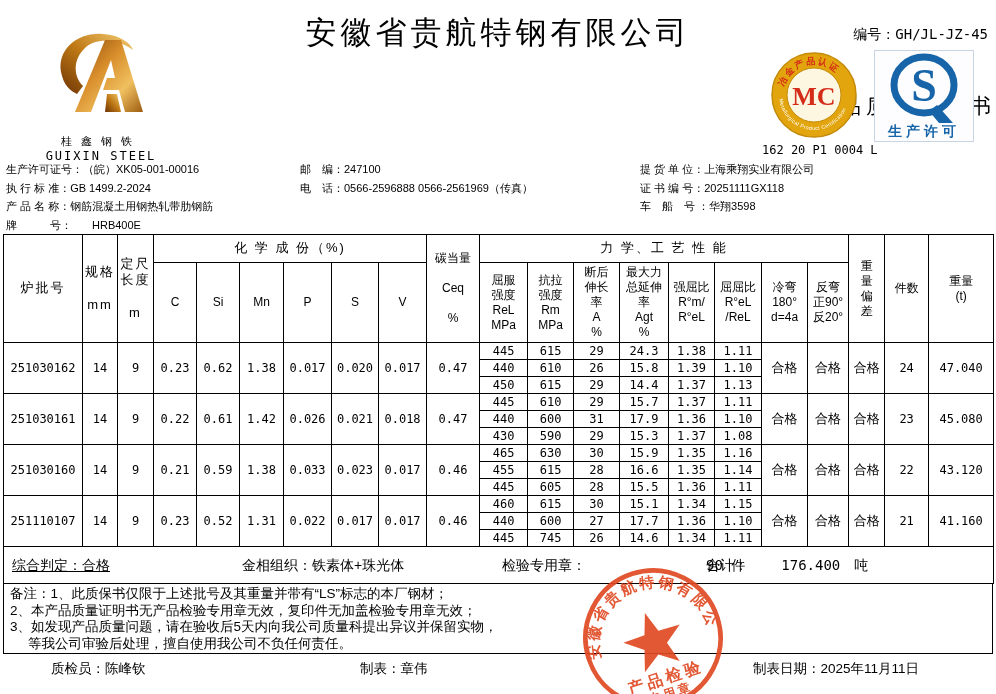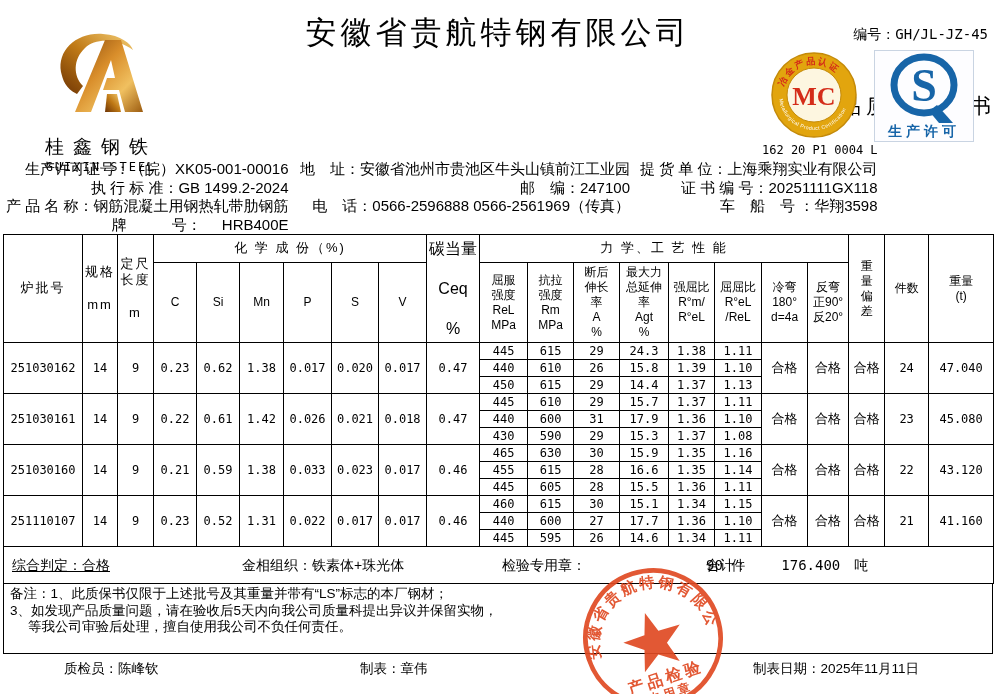--- a/index.html
+++ b/index.html
@@ -20,29 +20,29 @@
   .doc-title {
     position: absolute; left: 0; right: 0; top: 92px;
     text-align: right; font-family: "Liberation Serif", serif;
     font-size: 21px; letter-spacing: 5px;
   }
   .doc-no {
     position: absolute; right: 8px; top: 26px;
     font-size: 14px; font-family: "DejaVu Sans Mono", monospace;
   }
   .logo-wrap { position: absolute; left: 36px; top: 24px; width: 130px; text-align: center; }
-  .logo-cn { font-size: 19px; letter-spacing: 9px; margin-top: 2px; white-space: nowrap; }
+  .logo-cn { font-size: 11px; letter-spacing: 9px; margin-top: 2px; white-space: nowrap; }
   .logo-en { font-size: 12px; font-family: "DejaVu Sans Mono", monospace; letter-spacing: 2px; white-space: nowrap; }
   .mc-wrap { position: absolute; left: 762px; top: 52px; width: 104px; text-align: center; }
   .mc-code { font-size: 12px; font-family: "DejaVu Sans Mono", monospace; margin-top: 1px; white-space: nowrap; }
   .qs-wrap { position: absolute; left: 874px; top: 50px; width: 100px; height: 92px;
              border: 1px solid #c9d4e2; background: #fdfdff; }
 
   
-  .info { position: relative; height: 76px; font-size: 15px; text-align: right; }
+  .info { position: relative; height: 76px; font-size: 11px; }
   .info .col { position: absolute; top: 2px; line-height: 18.5px; white-space: nowrap; }
   .col-a { left: 6px; }
   .col-b { left: 300px; }
   .col-c { left: 640px; }
   .info .lbl { display: inline-block; }
   .brand-val { margin-left: 20px; }
 
   
   table.main {
     border-collapse: collapse; table-layout: fixed;
@@ -78,21 +78,21 @@
     border: 1px solid #000; border-top: none;
     font-size: 13.5px; line-height: 16.5px; padding: 2px 0 0 6px;
   }
   .notes .nrow { white-space: nowrap; }
   .notes .nlabel { float: left; }
   .notes .nitems { }
 
   
   .foot { position: relative; height: 26px; font-size: 13.5px; }
   .foot span { position: absolute; top: 6px; white-space: nowrap; }
-  .f-qc { left: 64px; text-align: center; }
+  .f-qc { left: 51px; text-align: center; }
   .f-mk { left: 360px; }
   .f-dt { left: 753px; }
 
   
   .stamp {
     position: absolute; left: 578px; top: 563px; width: 150px; height: 150px;
     transform: rotate(-18deg); opacity: 0.92; pointer-events: none;
   }
 </style>
 </head>
@@ -157,21 +157,20 @@
   </div>
 
   <div class="info">
     <div class="col col-a">
       <div><span class="lbl">生产许可证号：</span><span>（皖）XK05-001-00016</span></div>
       <div><span class="lbl">执 行 标 准：</span><span>GB 1499.2-2024</span></div>
       <div><span class="lbl">产 品 名 称：</span><span>钢筋混凝土用钢热轧带肋钢筋</span></div>
       <div><span class="lbl">牌　　　号：</span><span class="brand-val">HRB400E</span></div>
     </div>
     <div class="col col-b">
-      <div><span class="lbl">地　址：</span><span>安徽省池州市贵池区牛头山镇前江工业园</span></div>
       <div><span class="lbl">邮　编：</span><span>247100</span></div>
       <div><span class="lbl">电　话：</span><span>0566-2596888  0566-2561969（传真）</span></div>
     </div>
     <div class="col col-c">
       <div><span class="lbl">提 货 单 位：</span><span>上海乘翔实业有限公司</span></div>
       <div><span class="lbl">证 书 编 号：</span><span>20251111GX118</span></div>
       <div><span class="lbl">车　船　号 ：</span><span>华翔3598</span></div>
     </div>
   </div>
 
@@ -203,21 +202,21 @@
       <tr class="grp">
         <th rowspan="2">炉批号</th>
         <th rowspan="2">规格
 
 mm</th>
         <th rowspan="2">定尺
 长度
 
 m</th>
         <th colspan="6">化 学 成 份（%)</th>
-        <th rowspan="2" style="font-size:16px;letter-spacing:0">碳当量
+        <th rowspan="2" style="font-size:12px;letter-spacing:0">碳当量
 
 Ceq
 
 %</th>
         <th colspan="8">力 学、工 艺 性 能</th>
         <th rowspan="2" class="vtext" style="font-size:12px;letter-spacing:0">重
 量
 偏
 差</th>
         <th rowspan="2" style="font-size:12px;letter-spacing:0">件数</th>
@@ -407,21 +406,21 @@
         <tr>
           <td class="num">440</td>
           <td class="num">600</td>
           <td class="num">27</td>
           <td class="num">17.7</td>
           <td class="num">1.36</td>
           <td class="num">1.10</td>
         </tr>
         <tr>
           <td class="num">445</td>
-          <td class="num">595</td>
+          <td class="num">745</td>
           <td class="num">26</td>
           <td class="num">14.6</td>
           <td class="num">1.34</td>
           <td class="num">1.11</td>
         </tr>
         <tr class="sumrow" id="summary-row">
         <td colspan="21">
           <div class="sumwrap">
             <span class="s-judge">综合判定：合格</span>
             <span class="s-metal">金相组织：铁素体+珠光体</span>
@@ -430,20 +429,21 @@
           </div>
         </td>
       </tr>
     </tbody>
   </table>
 
   <div class="notes">
     <span class="nlabel">备注：</span>
     <div class="nitems">
       <div class="nrow">1、此质保书仅限于上述批号及其重量并带有“LS”标志的本厂钢材；</div>
+      <div class="nrow">2、本产品质量证明书无产品检验专用章无效，复印件无加盖检验专用章无效；</div>
       <div class="nrow">3、如发现产品质量问题，请在验收后5天内向我公司质量科提出异议并保留实物，</div>
       <div class="nrow" style="margin-left:18px">等我公司审验后处理，擅自使用我公司不负任何责任。</div>
     </div>
   </div>
 
   <div class="foot">
     <span class="f-qc">质检员：陈峰钦</span>
     <span class="f-mk">制表：章伟</span>
     <span class="f-dt">制表日期：2025年11月11日</span>
   </div>

